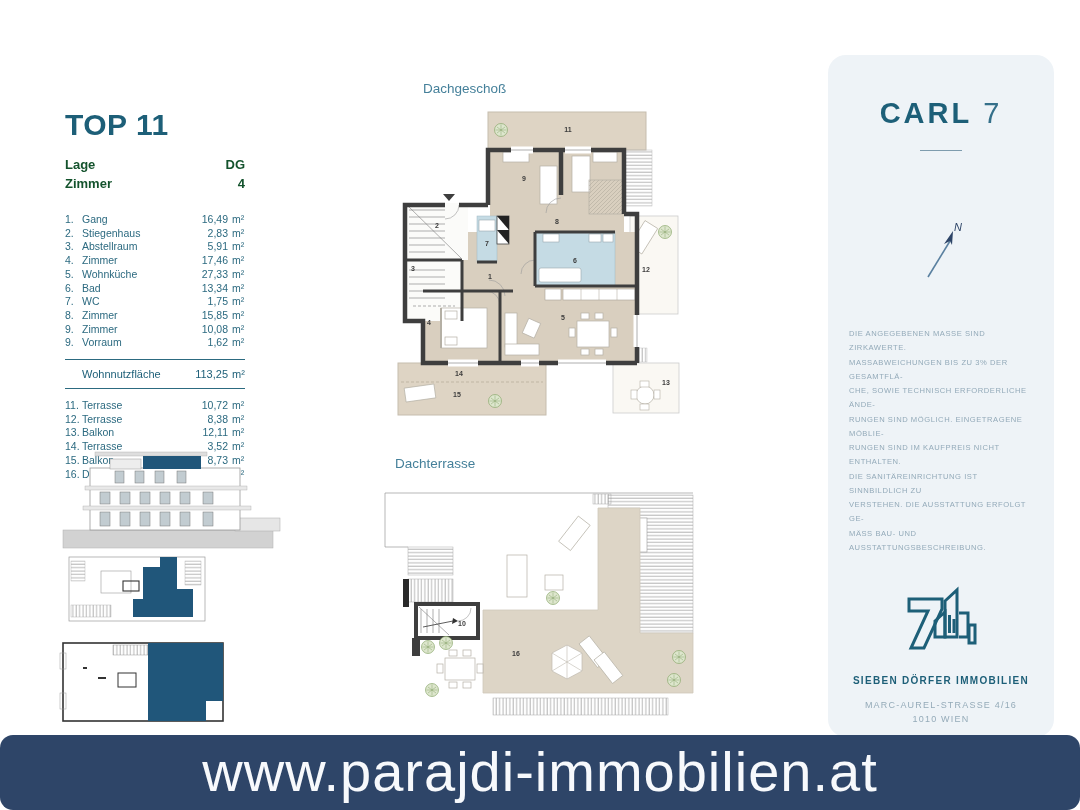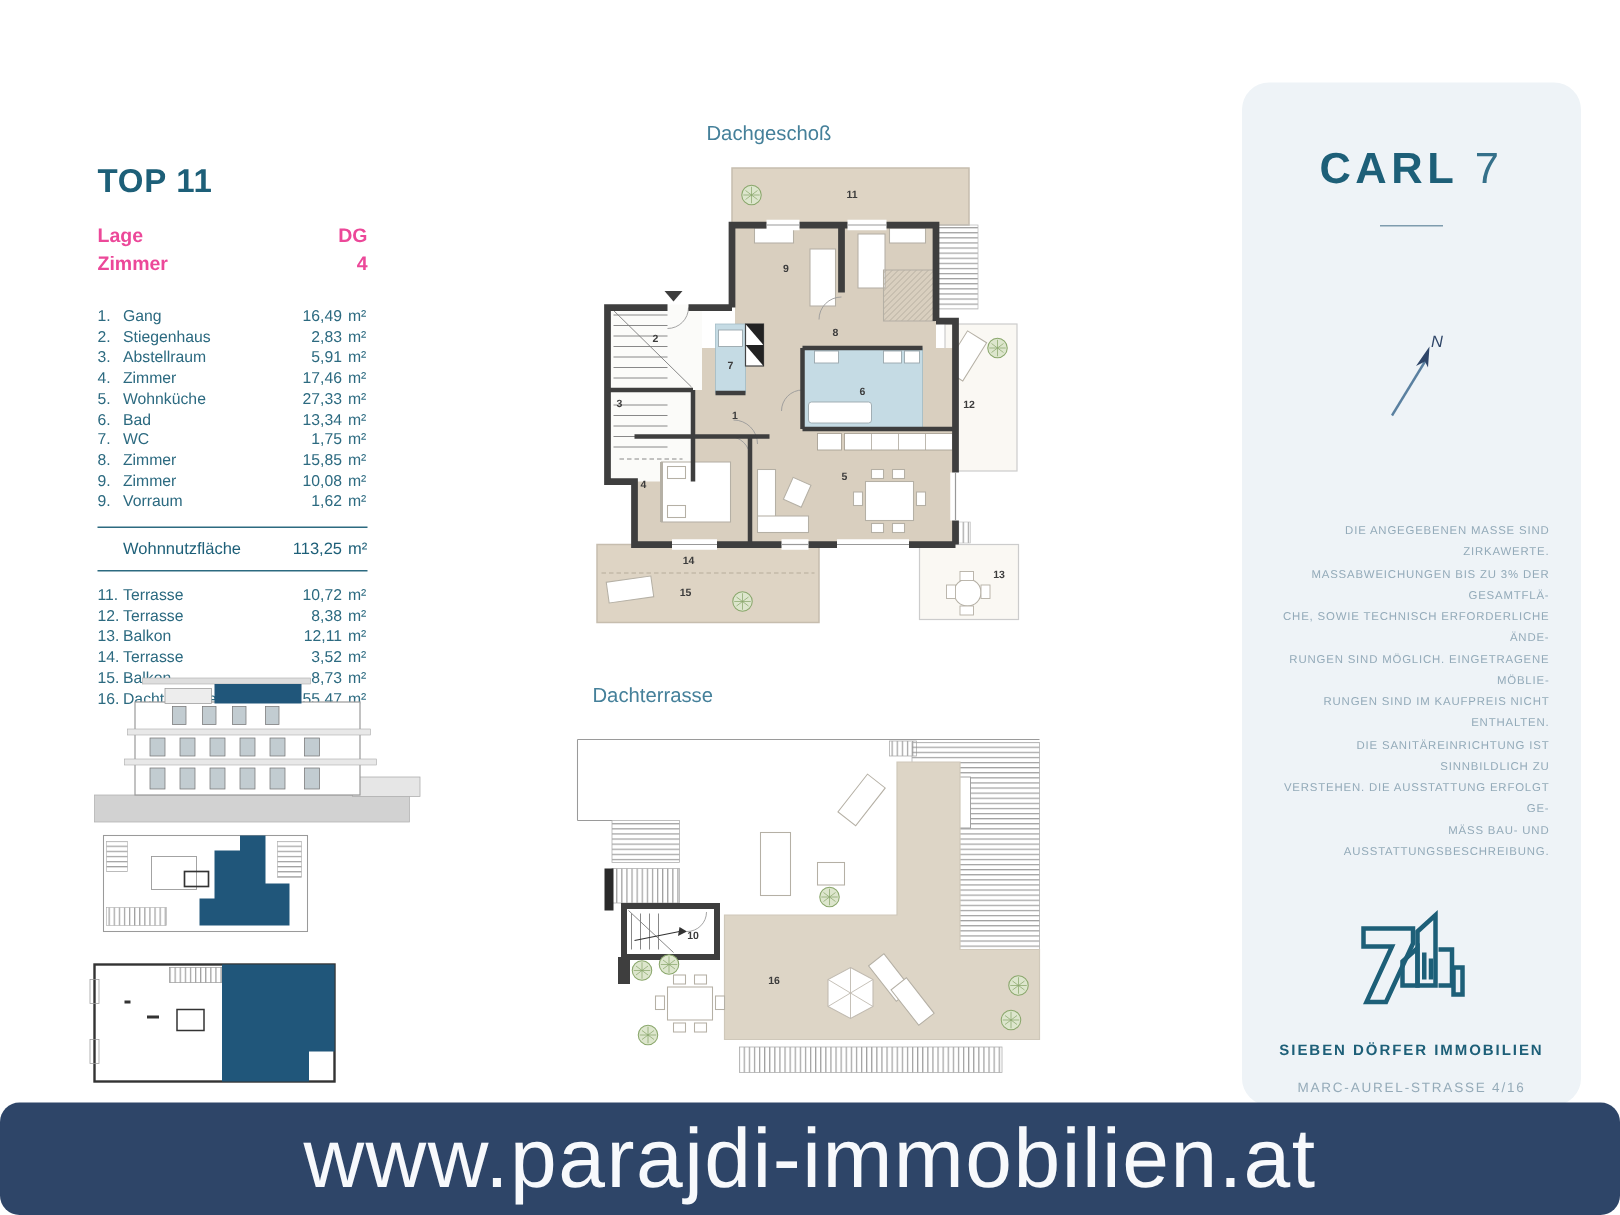--- a/index.html
+++ b/index.html
@@ -3,58 +3,58 @@
 <meta charset="utf-8">
 <style>
   * { margin:0; padding:0; box-sizing:border-box; }
   html,body { width:1080px; height:810px; }
   body {
     position:relative; background:#ffffff; overflow:hidden;
     font-family:"Liberation Sans", sans-serif; color:#2c6a80;
   }
   
   .unit-info { position:absolute; left:65px; top:108px; width:180px; }
-  .unit-title { font-size:22px; font-weight:bold; color:#1d5f78; letter-spacing:0.5px; }
+  .unit-title { font-size:30px; font-weight:bold; color:#1d5f78; letter-spacing:0.5px; }
   .meta { margin-top:13px; }
-  .meta-row { display:flex; justify-content:space-between; font-size:13px; font-weight:bold; color:#ec4899; line-height:19px; }
+  .meta-row { display:flex; justify-content:space-between; font-size:13px; font-weight:bold; color:#14532d; line-height:19px; }
   .lists { margin-top:20px; }
   .lrow { display:flex; font-size:10.5px; line-height:13.7px; color:#2c6a80; }
   .lrow .nr { width:17px; }
   .lrow .nm { flex:1; }
   .lrow .ar { width:40px; text-align:right; }
   .lrow .un { width:17px; padding-left:4px; }
   .total-row { display:flex; font-size:11px; font-weight:normal; color:#1d5f78;
     border-top:1.3px solid #2c6a80; border-bottom:1.3px solid #2c6a80;
     padding:8px 0; margin:9px 0 10px 0; }
   .total-row .nm { flex:1; padding-left:17px; }
   .total-row .ar { width:40px; text-align:right; }
   .total-row .un { width:17px; padding-left:4px; }
   
   .plan-title { position:absolute; font-size:13.5px; color:#45809a; }
-  #dg-title { left:423px; top:81px;margin-left:48px; }
+  #dg-title { left:423px; top:81px; }
   #dt-title { left:395px; top:456px; }
   
   .planbox { position:absolute; }
   #dg-plan { left:393px; top:110px; width:287px; height:310px; }
   #dt-plan { left:383px; top:487px; width:312px; height:246px; }
   #elevation { left:55px; top:438px; width:230px; height:140px; }
   #keyplan-dt { left:65px; top:553px; width:145px; height:75px; }
   #keyplan-dg { left:58px; top:633px; width:175px; height:100px; }
   svg { display:block; }
   .rl { font-size:7px; font-weight:bold; fill:#3c3c3c; font-family:"Liberation Sans",sans-serif; }
   
   .panel { position:absolute; left:828px; top:55px; width:226px; height:682px;
     background:#eef3f7; border-radius:18px; text-align:center; }
   .panel-title { margin-top:42px; font-size:29px; letter-spacing:3px; color:#1d5f78; }
   .panel-title .bold { font-weight:bold; }
   .panel-title .light { font-weight:normal; color:#35708a; }
   .divider { width:42px; height:1px; background:#7e9cae; margin:20px auto 0 auto; }
   .addr { margin-top:20px; font-size:9.5px; letter-spacing:1.6px; color:#95abb9; line-height:15px; }
   .compass { margin:68px auto 0 auto; width:46px; height:66px; }
-  .disclaimer { margin:62px auto 0 auto; width:184px; text-align:right;
+  .disclaimer { margin:42px auto 0 auto; width:184px; text-align:left;
     font-size:7.6px; letter-spacing:0.55px; line-height:1.88; color:#93aab9; white-space:pre-line; }
   .logo { margin:30px auto 0 auto; width:72px; height:74px; }
   .company { margin-top:16px; font-size:10px; font-weight:bold; letter-spacing:1.3px; color:#1d5f78; }
   .small-addr { margin-top:12px; font-size:9px; letter-spacing:1.2px; color:#95abb9; line-height:14px; }
   
   .banner { position:absolute; left:0; top:735px; width:1080px; height:75px;
     background:#2e4568; color:#f7f9fc; text-align:center;
     font-size:56px; line-height:73px; letter-spacing:1px;border-radius:13px; }
 </style>
 </head>

